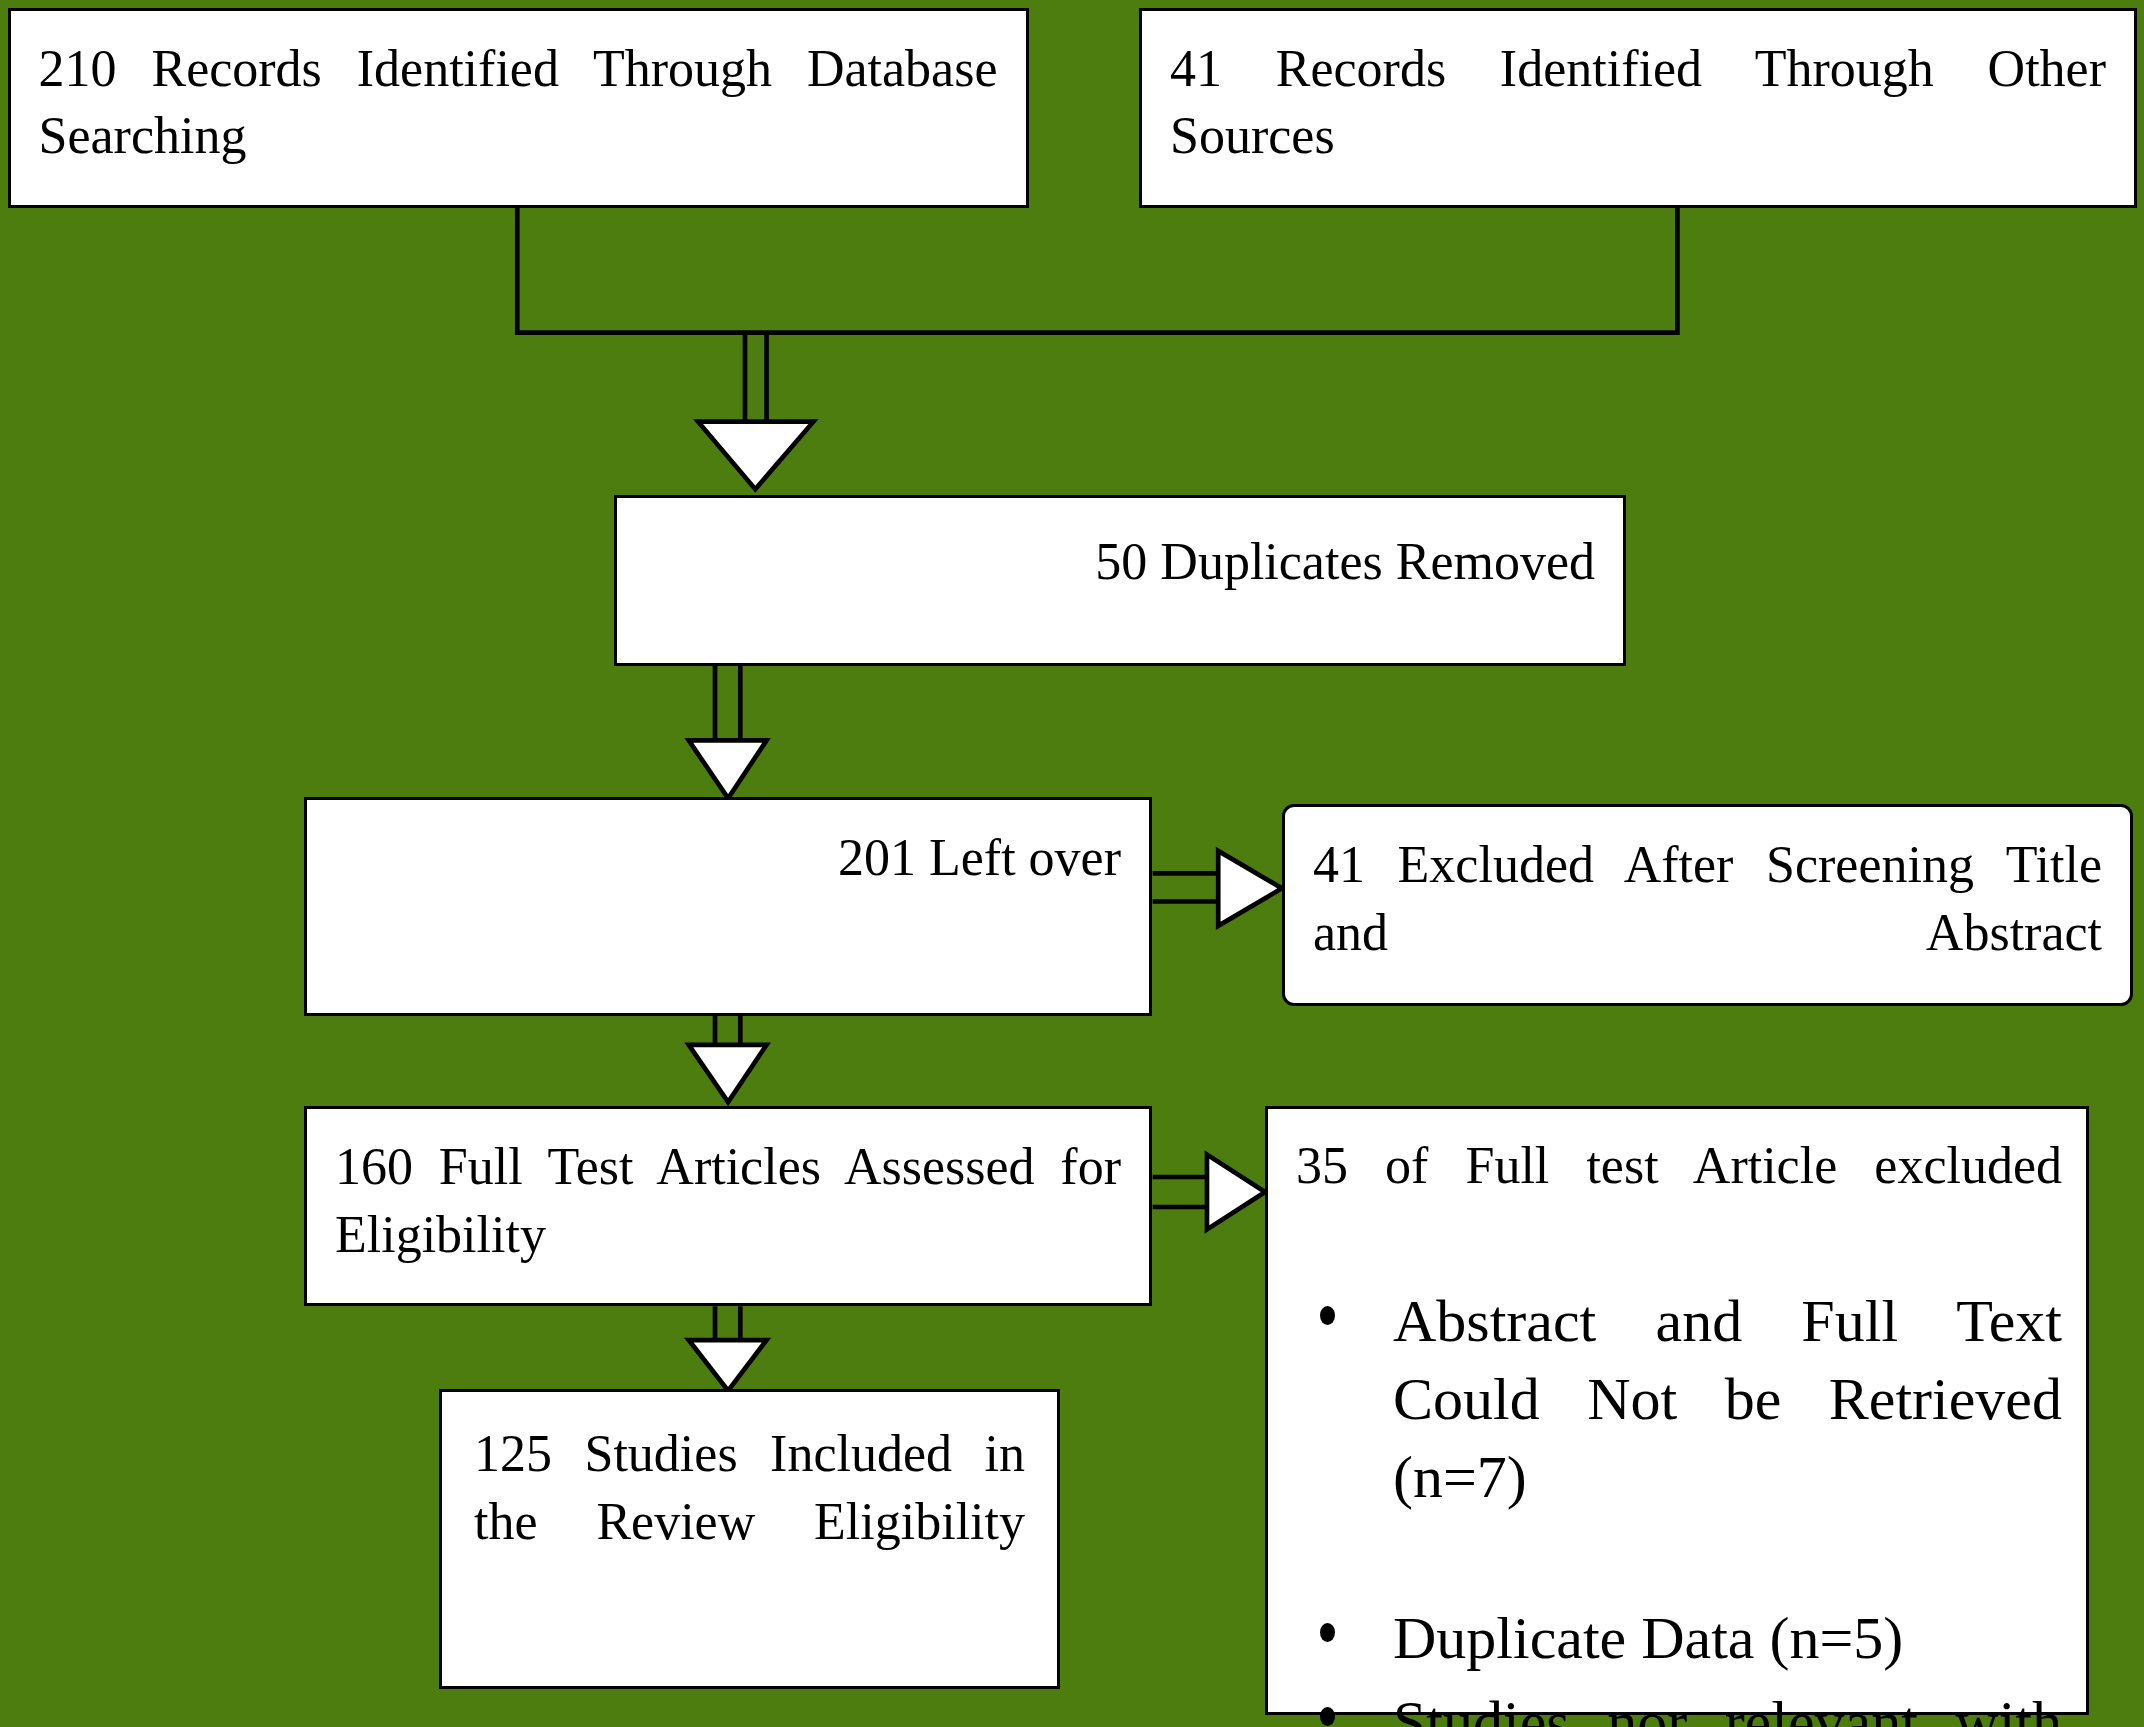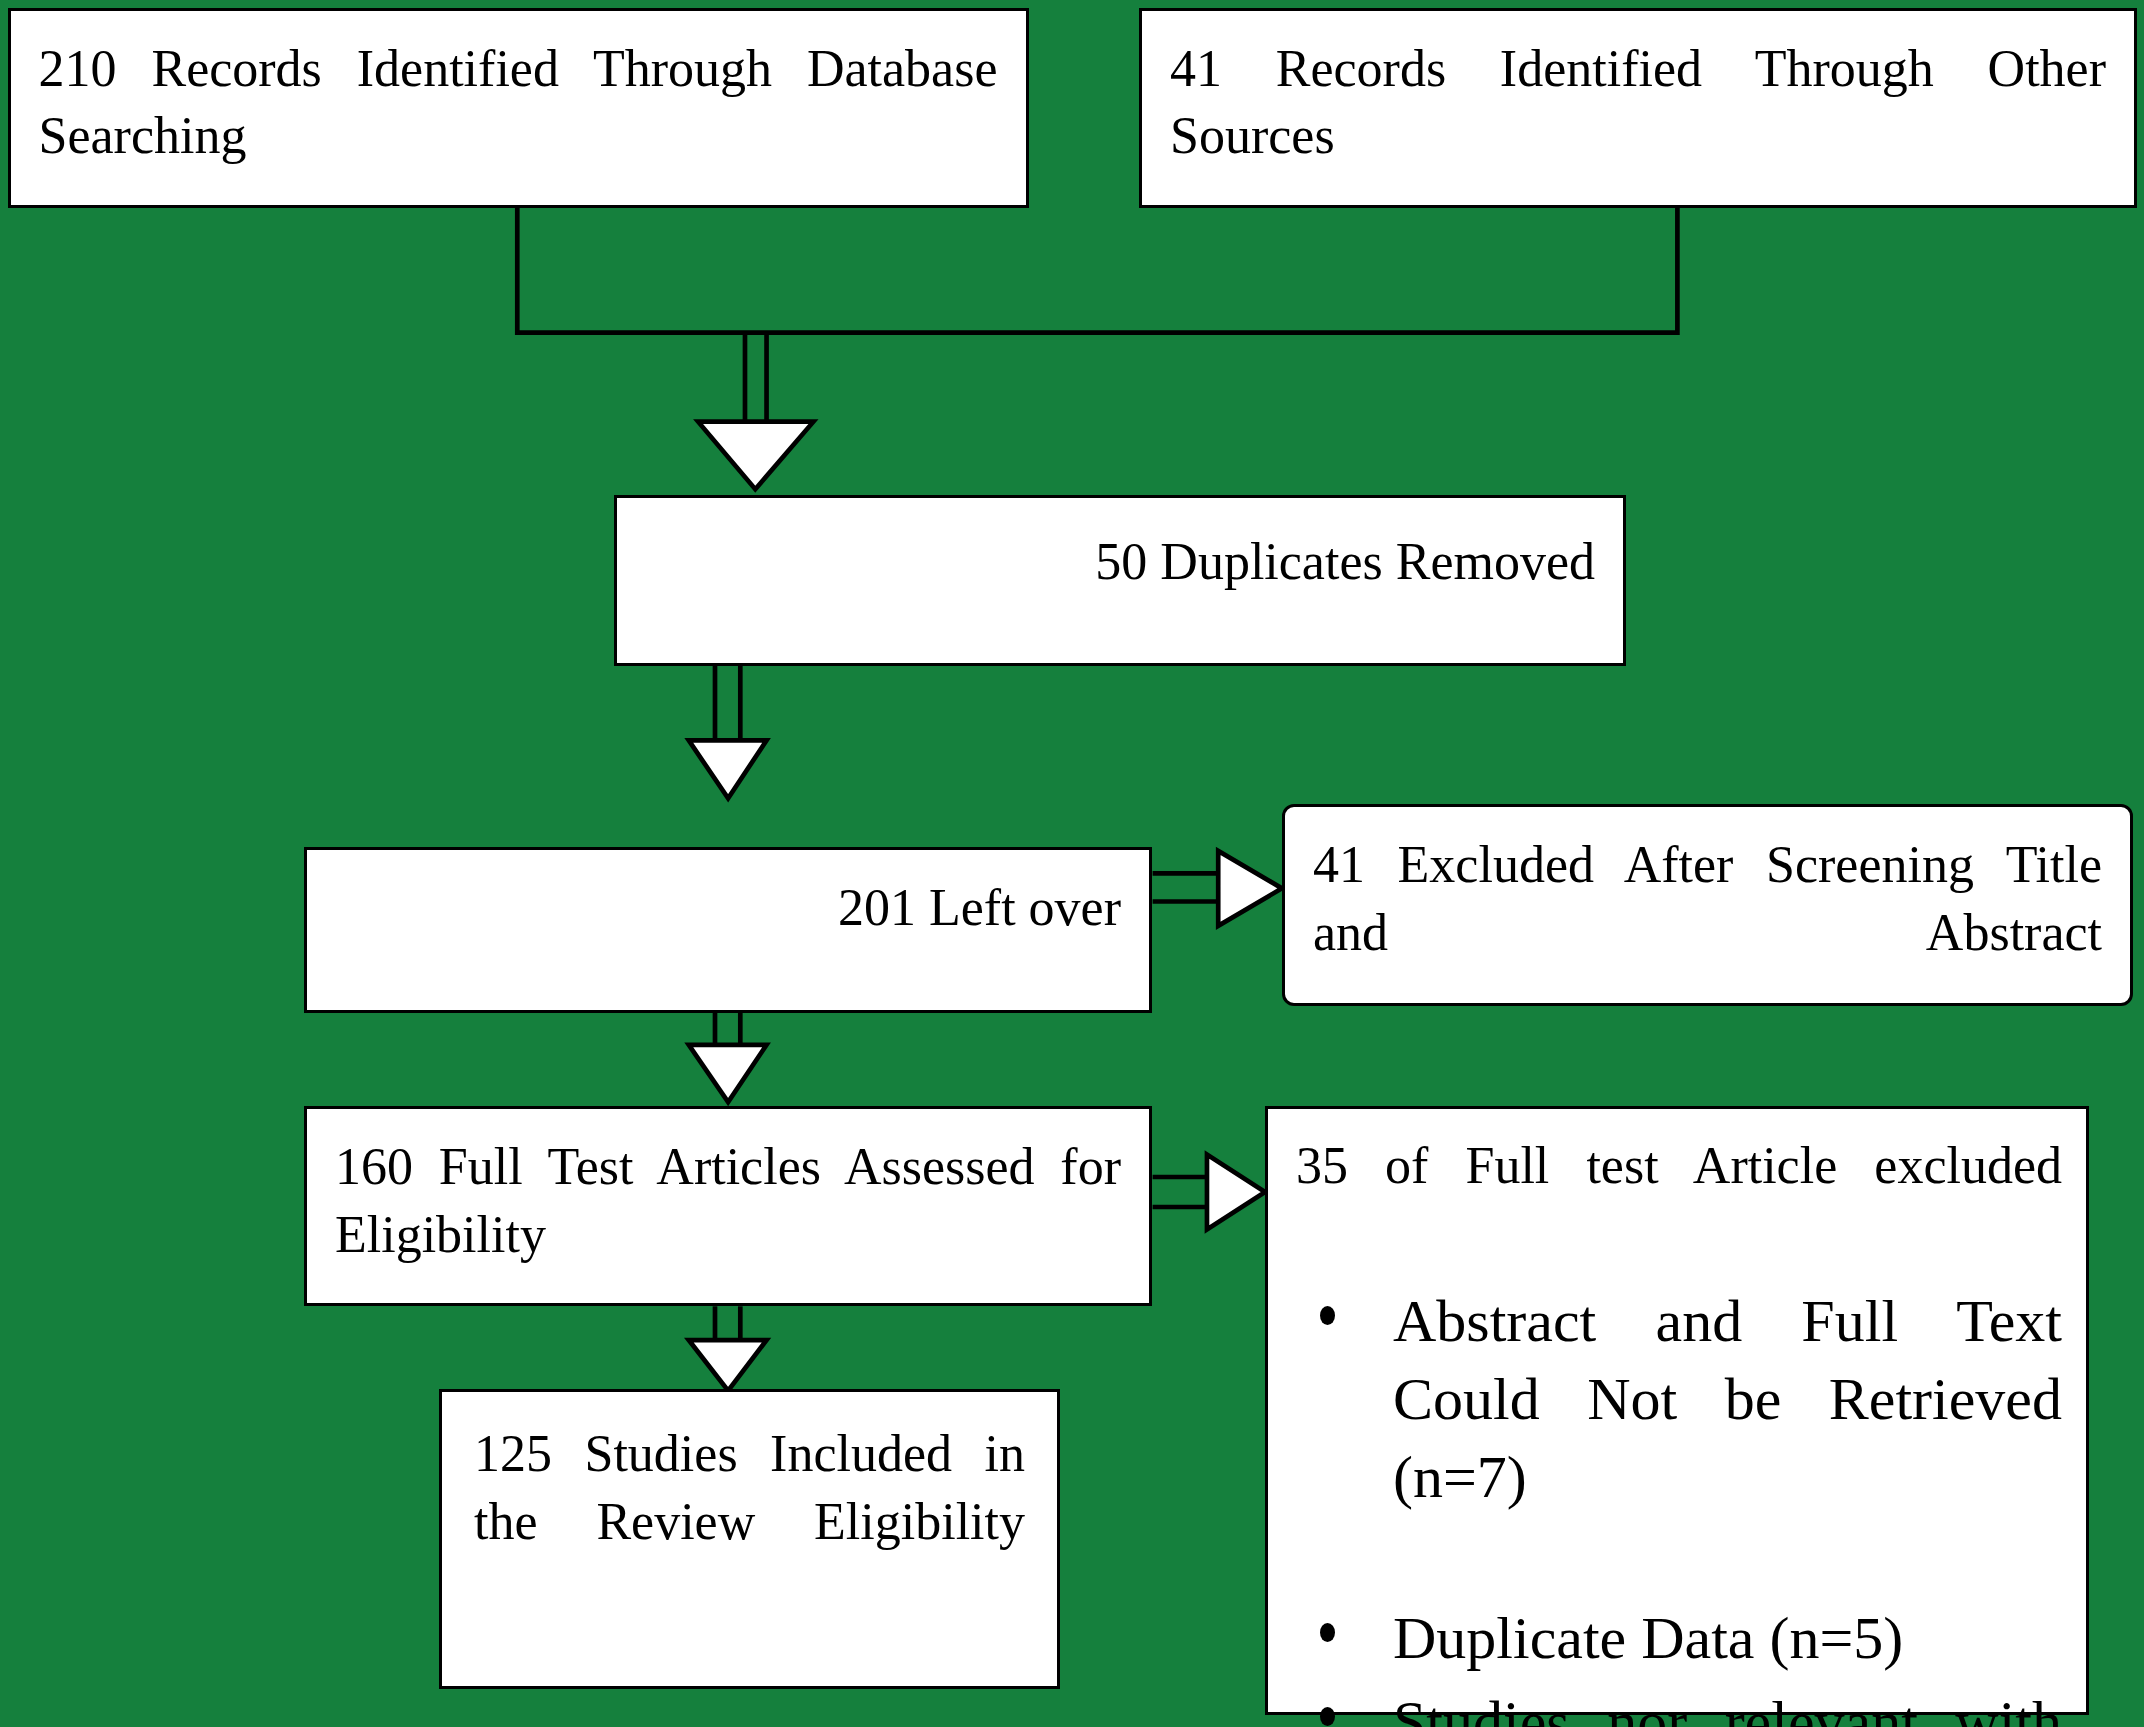--- a/index.html
+++ b/index.html
@@ -5,21 +5,21 @@
 <style>
   html, body {
     margin: 0;
     padding: 0;
     background: #ffffff;
   }
   #canvas {
     position: relative;
     width: 2145px;
     height: 1728px;
-    background: #15803d;
+    background: #4d7c0f;
     overflow: hidden;
     font-family: "Liberation Serif", "DejaVu Serif", serif;
     color: #000000;
   }
   #connectors {
     position: absolute;
     left: 0;
     top: 0;
     width: 2145px;
     height: 1728px;
@@ -83,21 +83,21 @@
   .bullets li.multi .ltxt::after {
     content: "";
     display: inline-block;
     width: 100%;
   }
 
   
   #node-db-search   { left: 7.5px;    top: 7.5px;    width: 1021px; height: 200px; }
   #node-other-src   { left: 1139px; top: 7.5px;    width: 998px; height: 200px; }
   #node-duplicates  { left: 614px;  top: 495px;  width: 1012px; height: 171px; }
-  #node-left-over   { left: 304px;  top: 847px;  width: 848px;  height: 166px; }
+  #node-left-over   { left: 304px;  top: 797px;  width: 848px;  height: 219px; }
   #node-excluded-ta { left: 1282px; top: 804px;  width: 851px;  height: 202px; border-radius: 12px; }
   #node-full-test   { left: 304px;  top: 1106px; width: 848px;  height: 200px; }
   #node-excluded-ft { left: 1265px; top: 1106px; width: 824px;  height: 609px; }
   #node-included    { left: 439px;  top: 1389px; width: 621px;  height: 300px; }
 
   #node-duplicates .body { padding-top: 30px; }
   #node-included .body   { padding: 28px 32px 9.4px 32px; }
   #node-excluded-ft .body{ padding: 22.5px 24px 9.4px 28px; }
 </style>
 </head>

